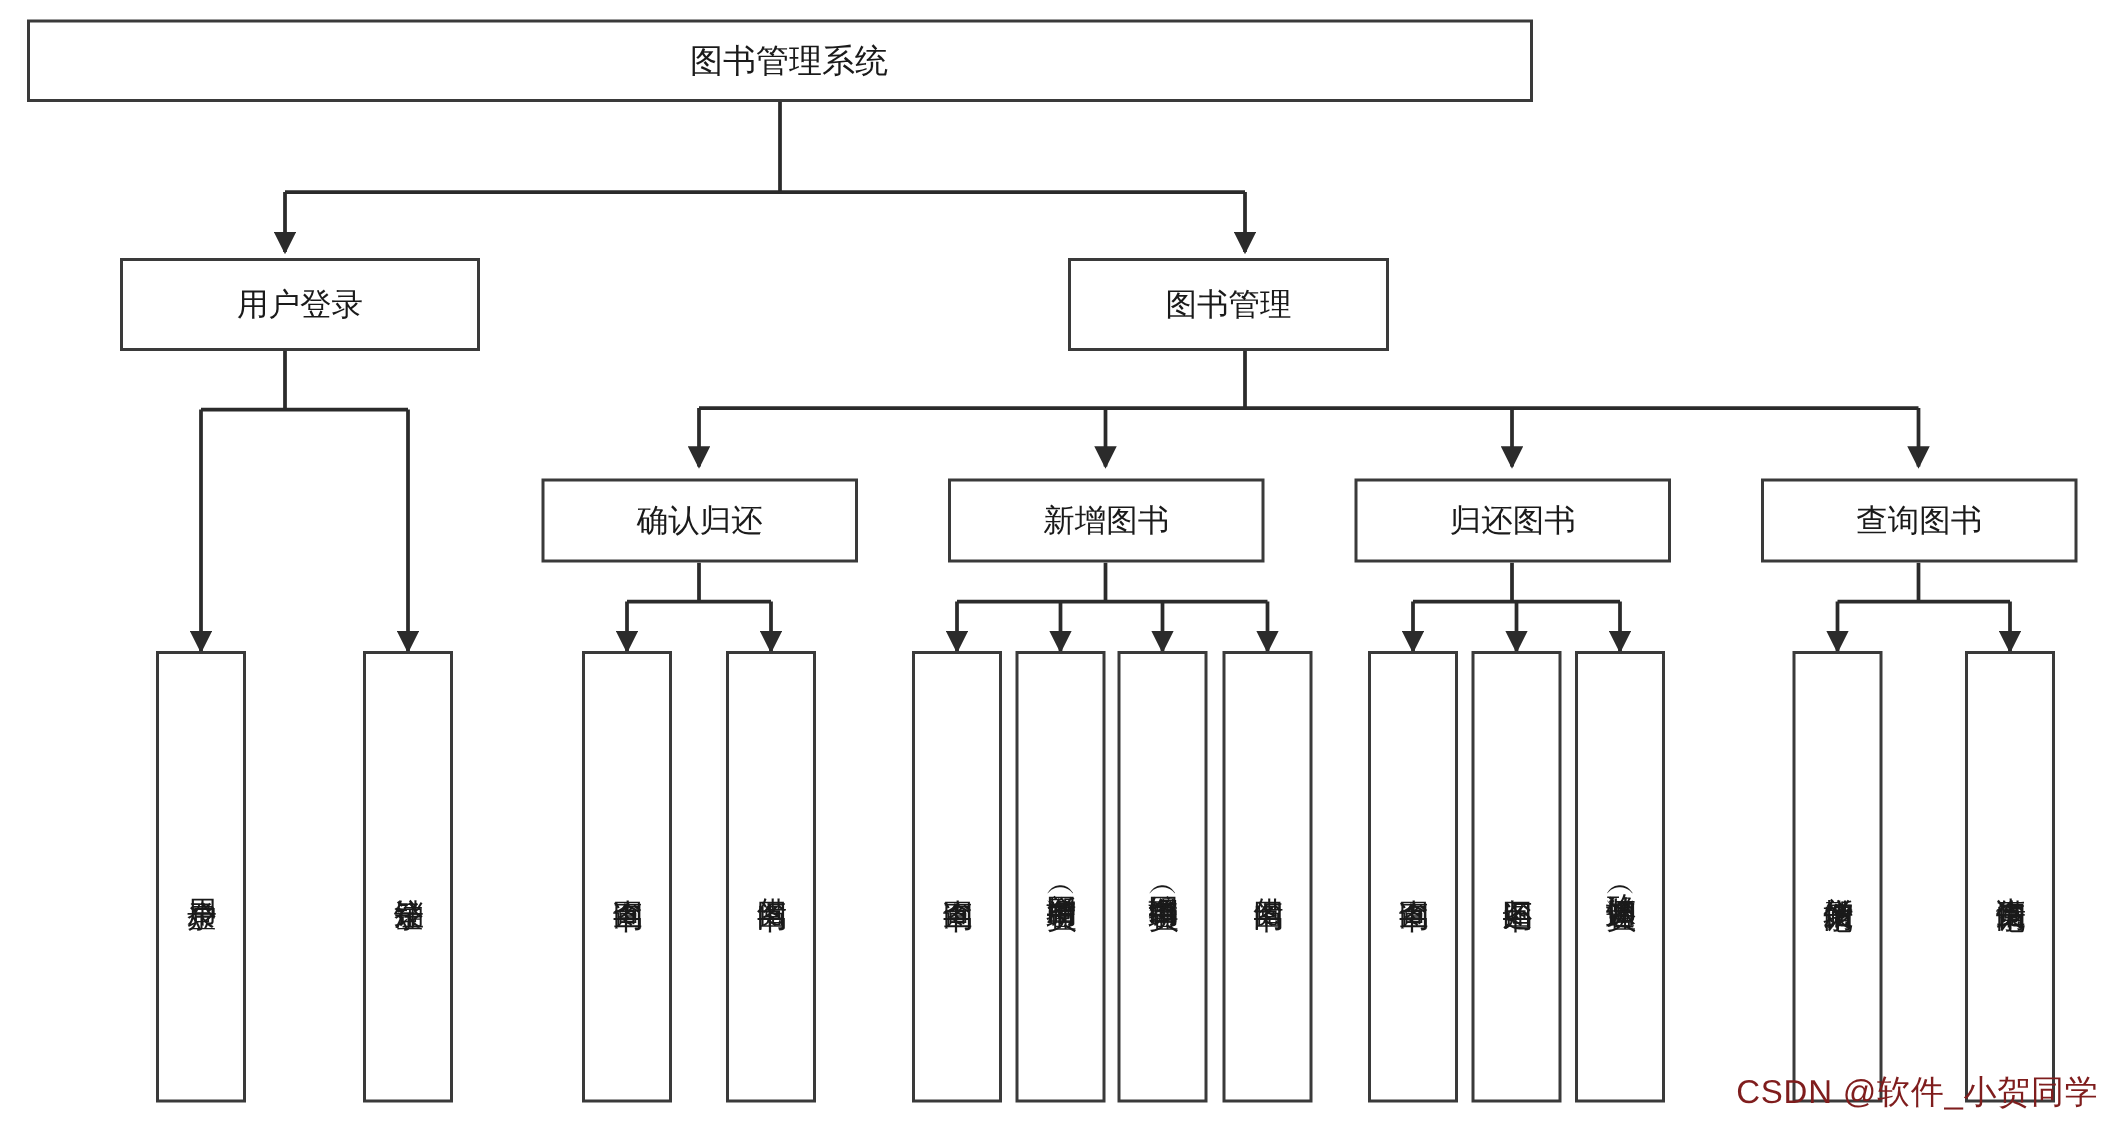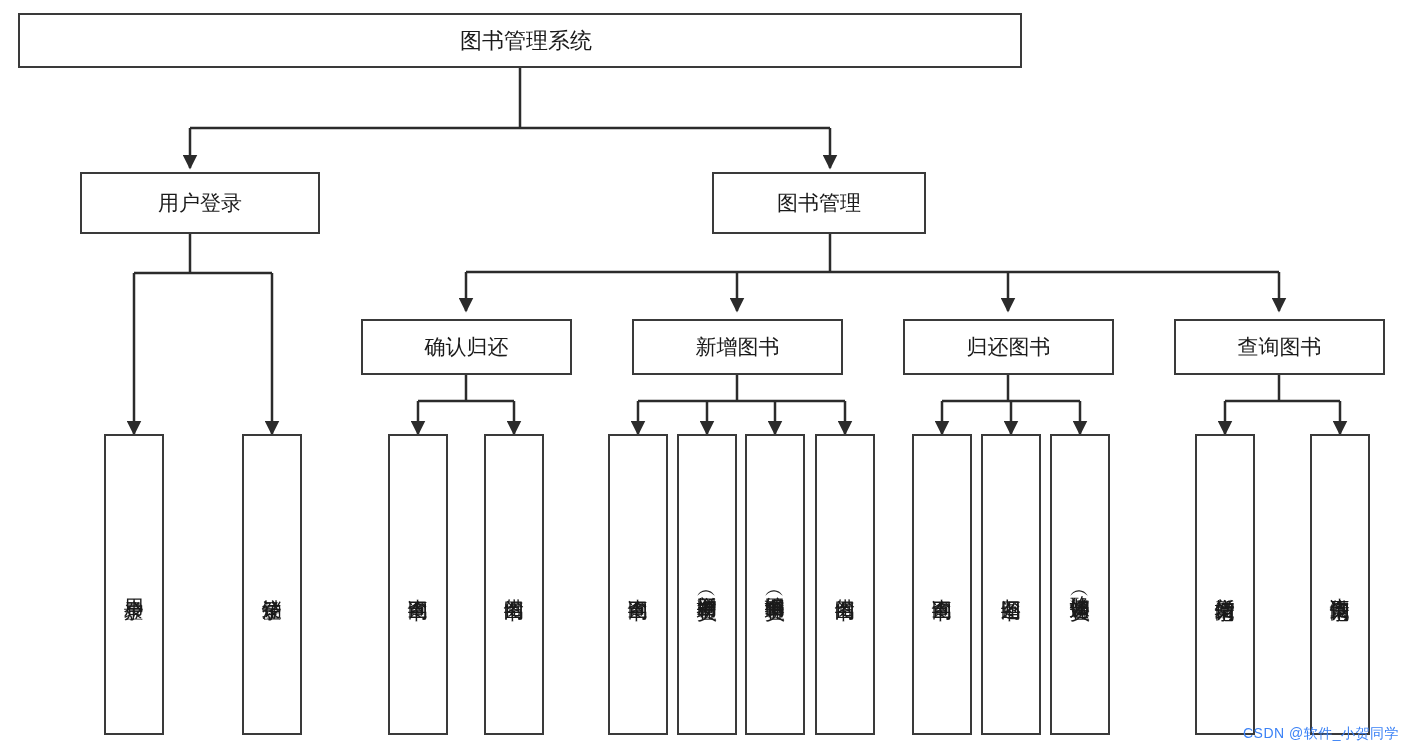--- a/index.html
+++ b/index.html
@@ -62,22 +62,22 @@
     text-orientation: upright;
     line-height: 1.22;
     letter-spacing: 1px;
     white-space: nowrap;
     text-align: center;
   }
   .watermark {
     position: absolute;
     right: 6px;
     bottom: 4px;
-    font-size: 14px;
-    color: #3b82f6;
+    font-size: 22px;
+    color: #7f1d1d;
     letter-spacing: 0.5px;
     white-space: nowrap;
     z-index: 5;
   }
 </style>
 </head>
 <body>
 
 <div id="canvas">
 

